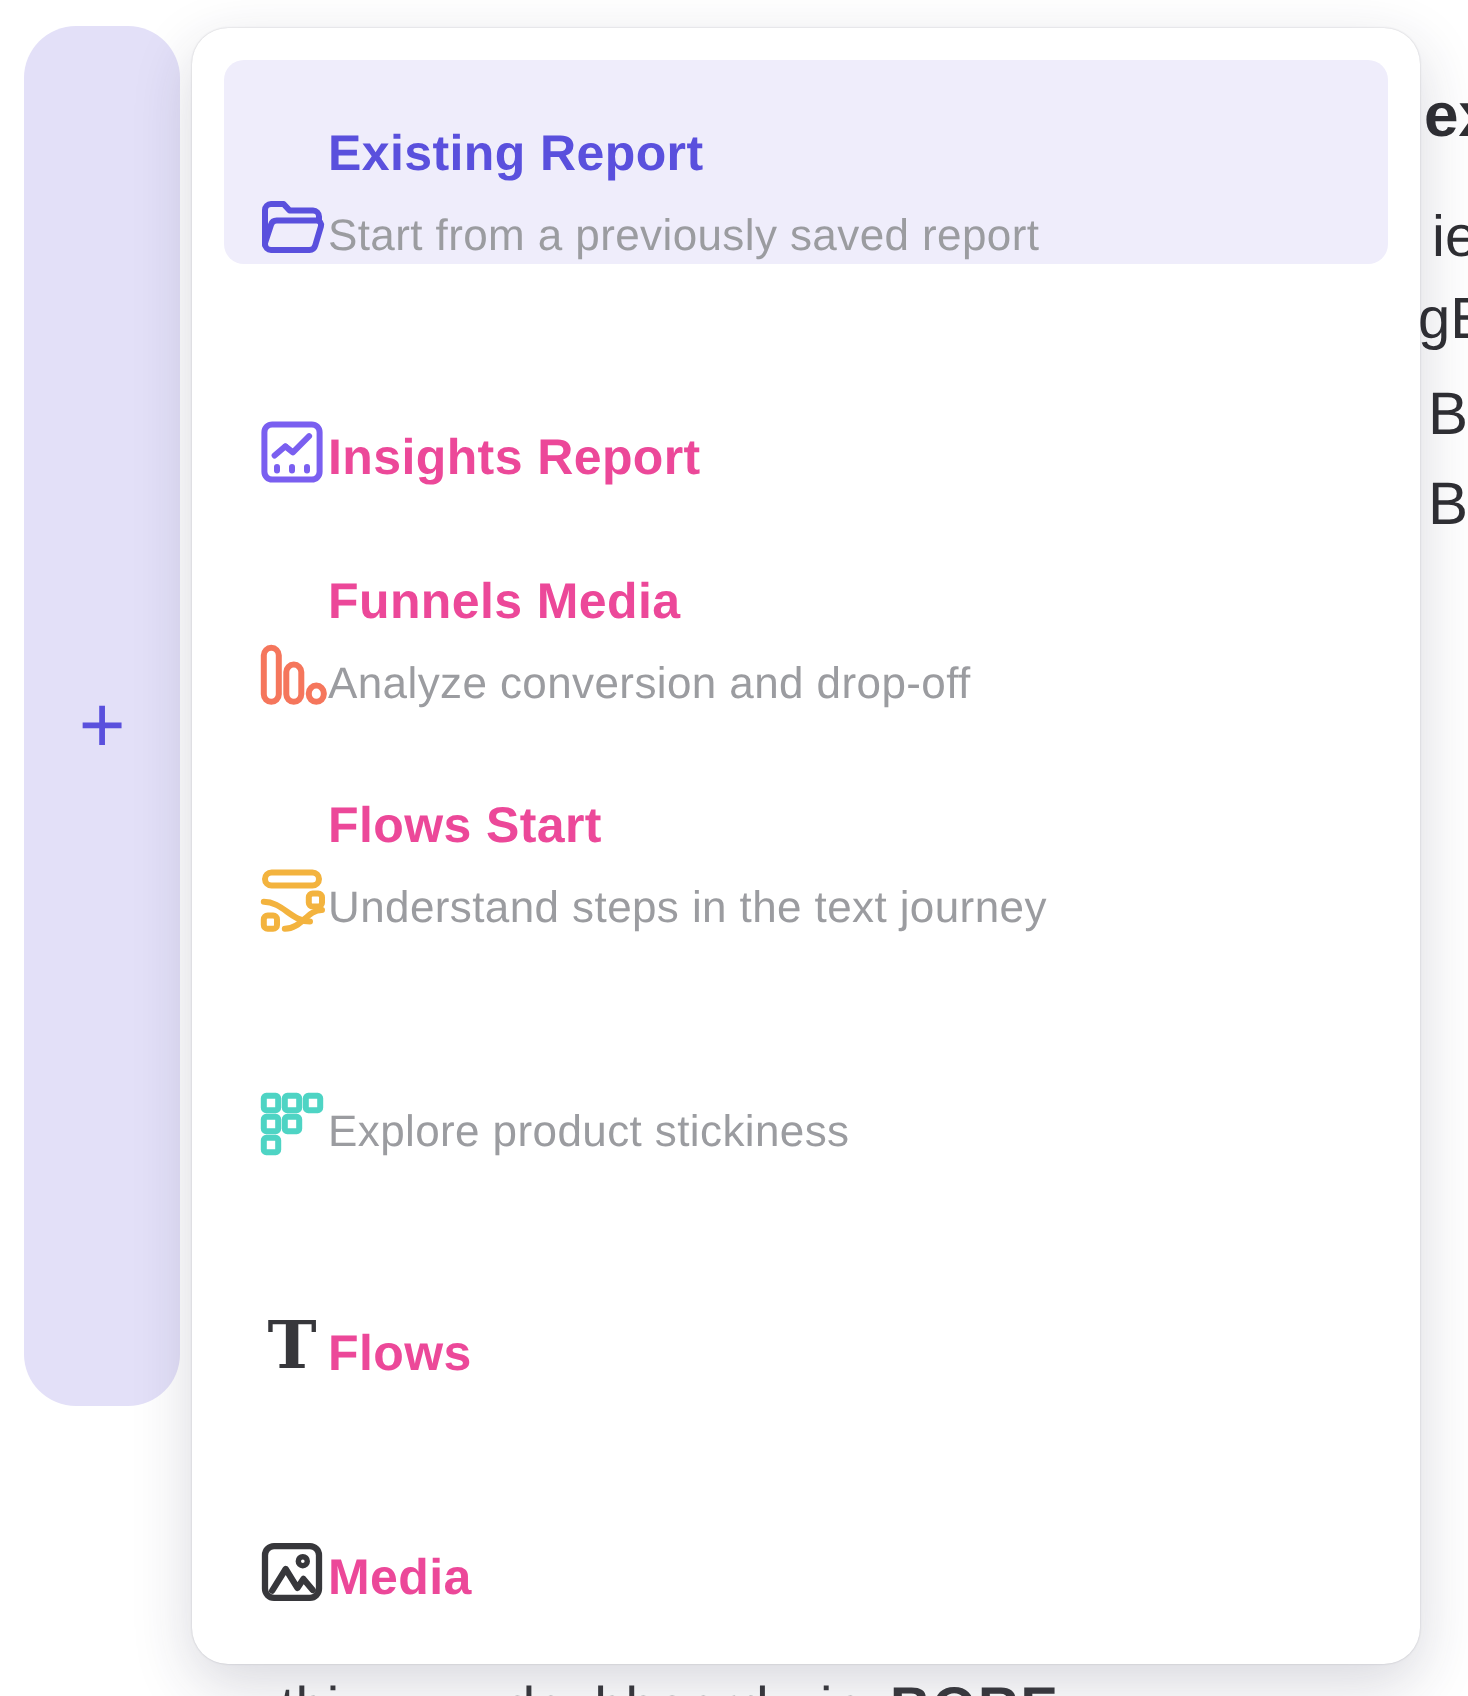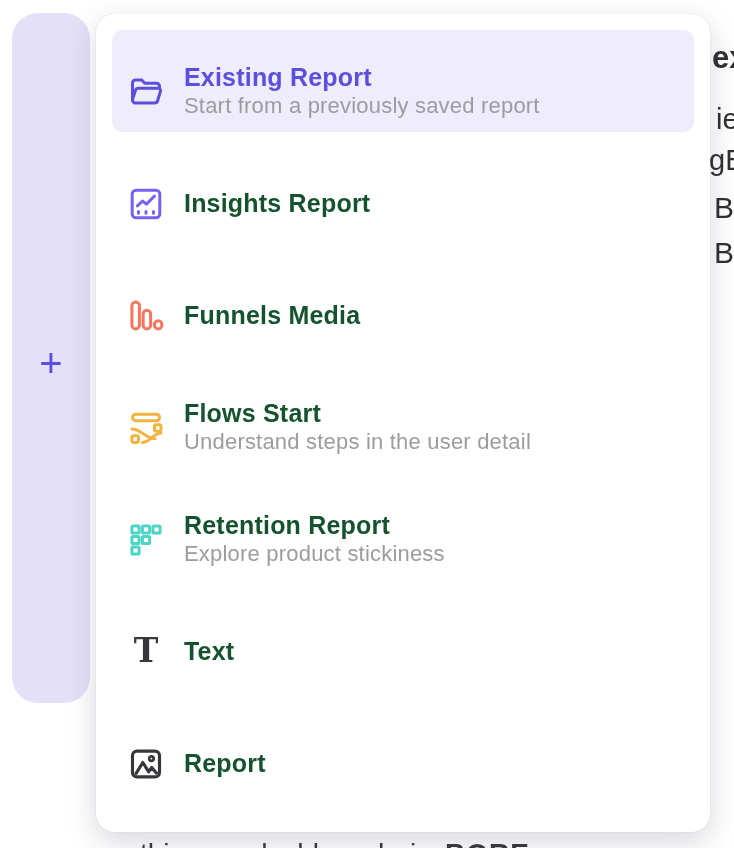--- a/index.html
+++ b/index.html
@@ -29,32 +29,32 @@
   }
   .plus-glyph{color:#5a50dd;font-size:40px;font-weight:400;line-height:1;margin-top:10px;}
 
   
   .menu{
     position:absolute;left:96px;top:14px;width:614px;height:818px;
     background:#ffffff;border-radius:18px;box-sizing:border-box;padding:16px;
     box-shadow:0 0 1px rgba(60,60,80,.28), 0 10px 30px rgba(40,40,70,.18);
   }
   .menu-item{
-    display:flex;gap:20px;align-items:center;
+    display:flex;align-items:flex-end;
     height:102px;margin-bottom:10px;padding:20px 16px 0;
     box-sizing:border-box;border-radius:10px;cursor:pointer;
   }
   .menu-item:last-child{margin-bottom:0;}
   .menu-item.active{background:#efedfb;}
   .mi-icon{width:36px;height:36px;flex:none;margin-top:1px;}
   .mi-icon svg{width:36px;height:36px;display:block;}
   .mi-text{display:flex;flex-direction:column;}
-  .mi-title{font-size:25px;font-weight:600;color:#14532d;line-height:30px;letter-spacing:.2px;}
+  .mi-title{font-size:25px;font-weight:600;color:#ec4899;line-height:30px;letter-spacing:.2px;}
   .menu-item.active .mi-title{color:#5a50dd;}
-  .mi-sub{font-size:22px;color:#9b9ca0;line-height:28px;margin-top:0;letter-spacing:.2px;}
+  .mi-sub{font-size:22px;color:#9b9ca0;line-height:28px;margin-top:12px;letter-spacing:.2px;}
   .text-T{
     font-family:"DejaVu Serif","Liberation Serif",serif;
     font-size:33px;line-height:34px;color:#37373b;font-weight:600;text-align:center;display:block;
   }
 </style>
 </head>
 <body>
 
 <span class="edge-frag frag-ex">ex</span>
 <span class="edge-frag frag-ie">ie</span>
@@ -103,71 +103,71 @@
   <div class="menu-item">
     <span class="mi-icon">
       <svg viewBox="0 0 24 24" fill="none" stroke="#f5765c" stroke-width="2" stroke-linecap="round" stroke-linejoin="round">
         <rect x="2.6" y="2.6" width="5" height="18" rx="2.5"></rect>
         <rect x="10.1" y="8.2" width="5" height="12.4" rx="2.5"></rect>
         <rect x="17.6" y="15.2" width="5" height="5.4" rx="2.5"></rect>
       </svg>
     </span>
     <span class="mi-text">
       <span class="mi-title">Funnels Media</span>
+      <span class="mi-sub">Analyze conversion and drop-off</span>
     </span>
   </div>
 
   <div class="menu-item">
     <span class="mi-icon">
       <svg viewBox="0 0 24 24" fill="none" stroke="#f3b33e" stroke-width="2" stroke-linecap="round" stroke-linejoin="round">
         <rect x="3" y="2.8" width="18" height="4.4" rx="2.2"></rect>
         <rect x="17.6" y="9.8" width="4.4" height="4.4" rx="1.3"></rect>
         <rect x="2.6" y="17.2" width="4.4" height="4.4" rx="1.3"></rect>
         <path d="M2.6 12.6c6.2 0 9.3 6.6 15.4 6.6"></path>
         <path d="M9.6 21.6c5.6 0 7.4-6.3 12.4-6.3"></path>
       </svg>
     </span>
     <span class="mi-text">
       <span class="mi-title">Flows Start</span>
-      <span class="mi-sub">Understand steps in the user detail</span>
+      <span class="mi-sub">Understand steps in the text journey</span>
     </span>
   </div>
 
   <div class="menu-item">
     <span class="mi-icon">
       <svg viewBox="0 0 24 24" fill="none" stroke="#4ed4c4" stroke-width="2" stroke-linejoin="round">
         <rect x="2.6" y="2.6" width="4.8" height="4.8" rx="0.8"></rect>
         <rect x="9.6" y="2.6" width="4.8" height="4.8" rx="0.8"></rect>
         <rect x="16.6" y="2.6" width="4.8" height="4.8" rx="0.8"></rect>
         <rect x="2.6" y="9.6" width="4.8" height="4.8" rx="0.8"></rect>
         <rect x="9.6" y="9.6" width="4.8" height="4.8" rx="0.8"></rect>
         <rect x="2.6" y="16.6" width="4.8" height="4.8" rx="0.8"></rect>
       </svg>
     </span>
     <span class="mi-text">
-      <span class="mi-title">Retention Report</span>
       <span class="mi-sub">Explore product stickiness</span>
     </span>
   </div>
 
   <div class="menu-item">
     <span class="mi-icon">
       <span class="text-T">T</span>
     </span>
     <span class="mi-text">
-      <span class="mi-title">Text</span>
+      <span class="mi-title">Flows</span>
     </span>
   </div>
 
   <div class="menu-item">
     <span class="mi-icon">
       <svg viewBox="0 0 24 24" fill="none" stroke="#37373b" stroke-width="2.1" stroke-linecap="round" stroke-linejoin="round">
         <rect x="3" y="3.4" width="18" height="17.2" rx="3"></rect>
         <circle cx="15.6" cy="8.4" r="1.5" stroke-width="1.8"></circle>
         <path d="M5.4 18.2l4.5-7.2 3.9 6.3 2-3 3.1 3.7"></path>
       </svg>
     </span>
     <span class="mi-text">
-      <span class="mi-title">Report</span>
+      <span class="mi-title">Media</span>
     </span>
   </div>
 
 </div>
 
 </body></html>

